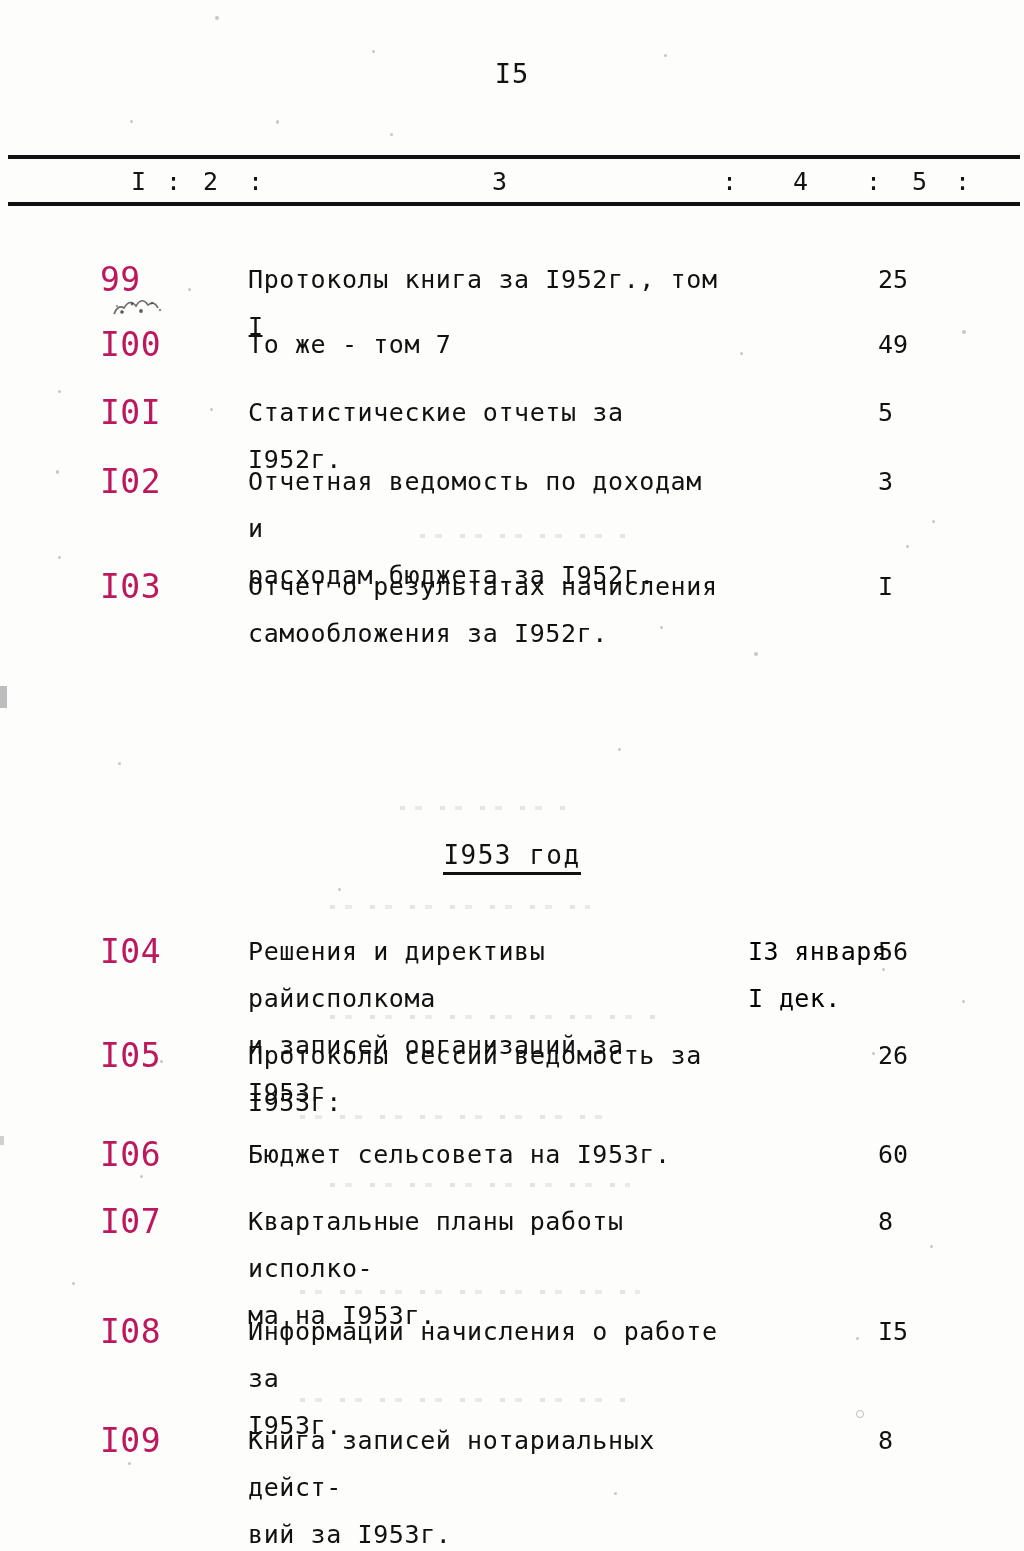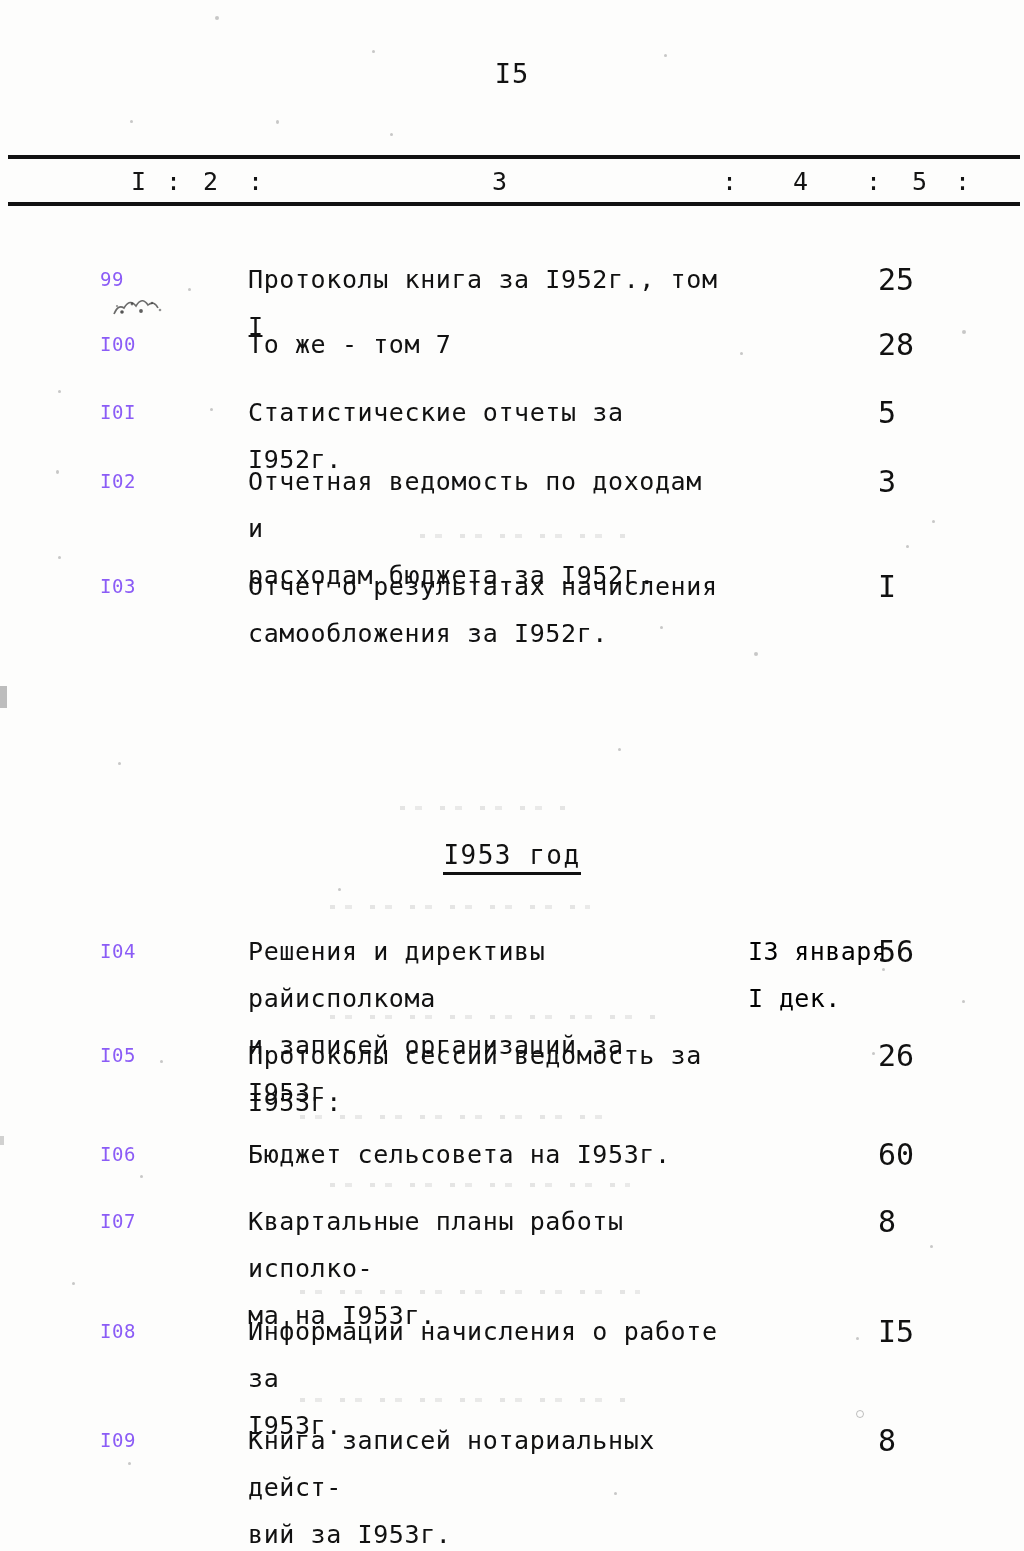--- a/index.html
+++ b/index.html
@@ -72,24 +72,24 @@
   .row {
     position: absolute;
     left: 0;
     width: 1024px;
   }
   .row .num {
     position: absolute;
     left: 100px;
     width: 120px;
     text-align: left;
-    font-size: 19px;
+    font-size: 33px;
     line-height: 47px;
     letter-spacing: 0.5px;
-    color: #8b5cf6;
+    color: #be185d;
   }
   .row .desc {
     position: absolute;
     left: 248px;
     width: 470px;
     font-size: 25px;
     line-height: 47px;
     letter-spacing: 0.6px;
     color: #111;
     white-space: pre-line;
@@ -102,21 +102,21 @@
     line-height: 47px;
     letter-spacing: 0.4px;
     color: #000000;
     white-space: pre-line;
   }
   .row .qty {
     position: absolute;
     left: 878px;
     width: 70px;
     text-align: left;
-    font-size: 30px;
+    font-size: 25px;
     line-height: 47px;
     color: #111;
   }
 
   
   .year-heading {
     position: absolute;
     left: 0;
     width: 1024px;
     text-align: center;
@@ -189,21 +189,21 @@
 
     <div class="row" style="top:256px">
       <div class="num">99</div>
       <div class="desc">Протоколы книга за I952г., том I</div>
       <div class="qty">25</div>
     </div>
 
     <div class="row" style="top:321px">
       <div class="num">I00</div>
       <div class="desc">То же - том 7</div>
-      <div class="qty">28</div>
+      <div class="qty">49</div>
     </div>
 
     <div class="row" style="top:389px">
       <div class="num">I0I</div>
       <div class="desc">Статистические отчеты за I952г.</div>
       <div class="qty">5</div>
     </div>
 
     <div class="row" style="top:458px">
       <div class="num">I02</div>

